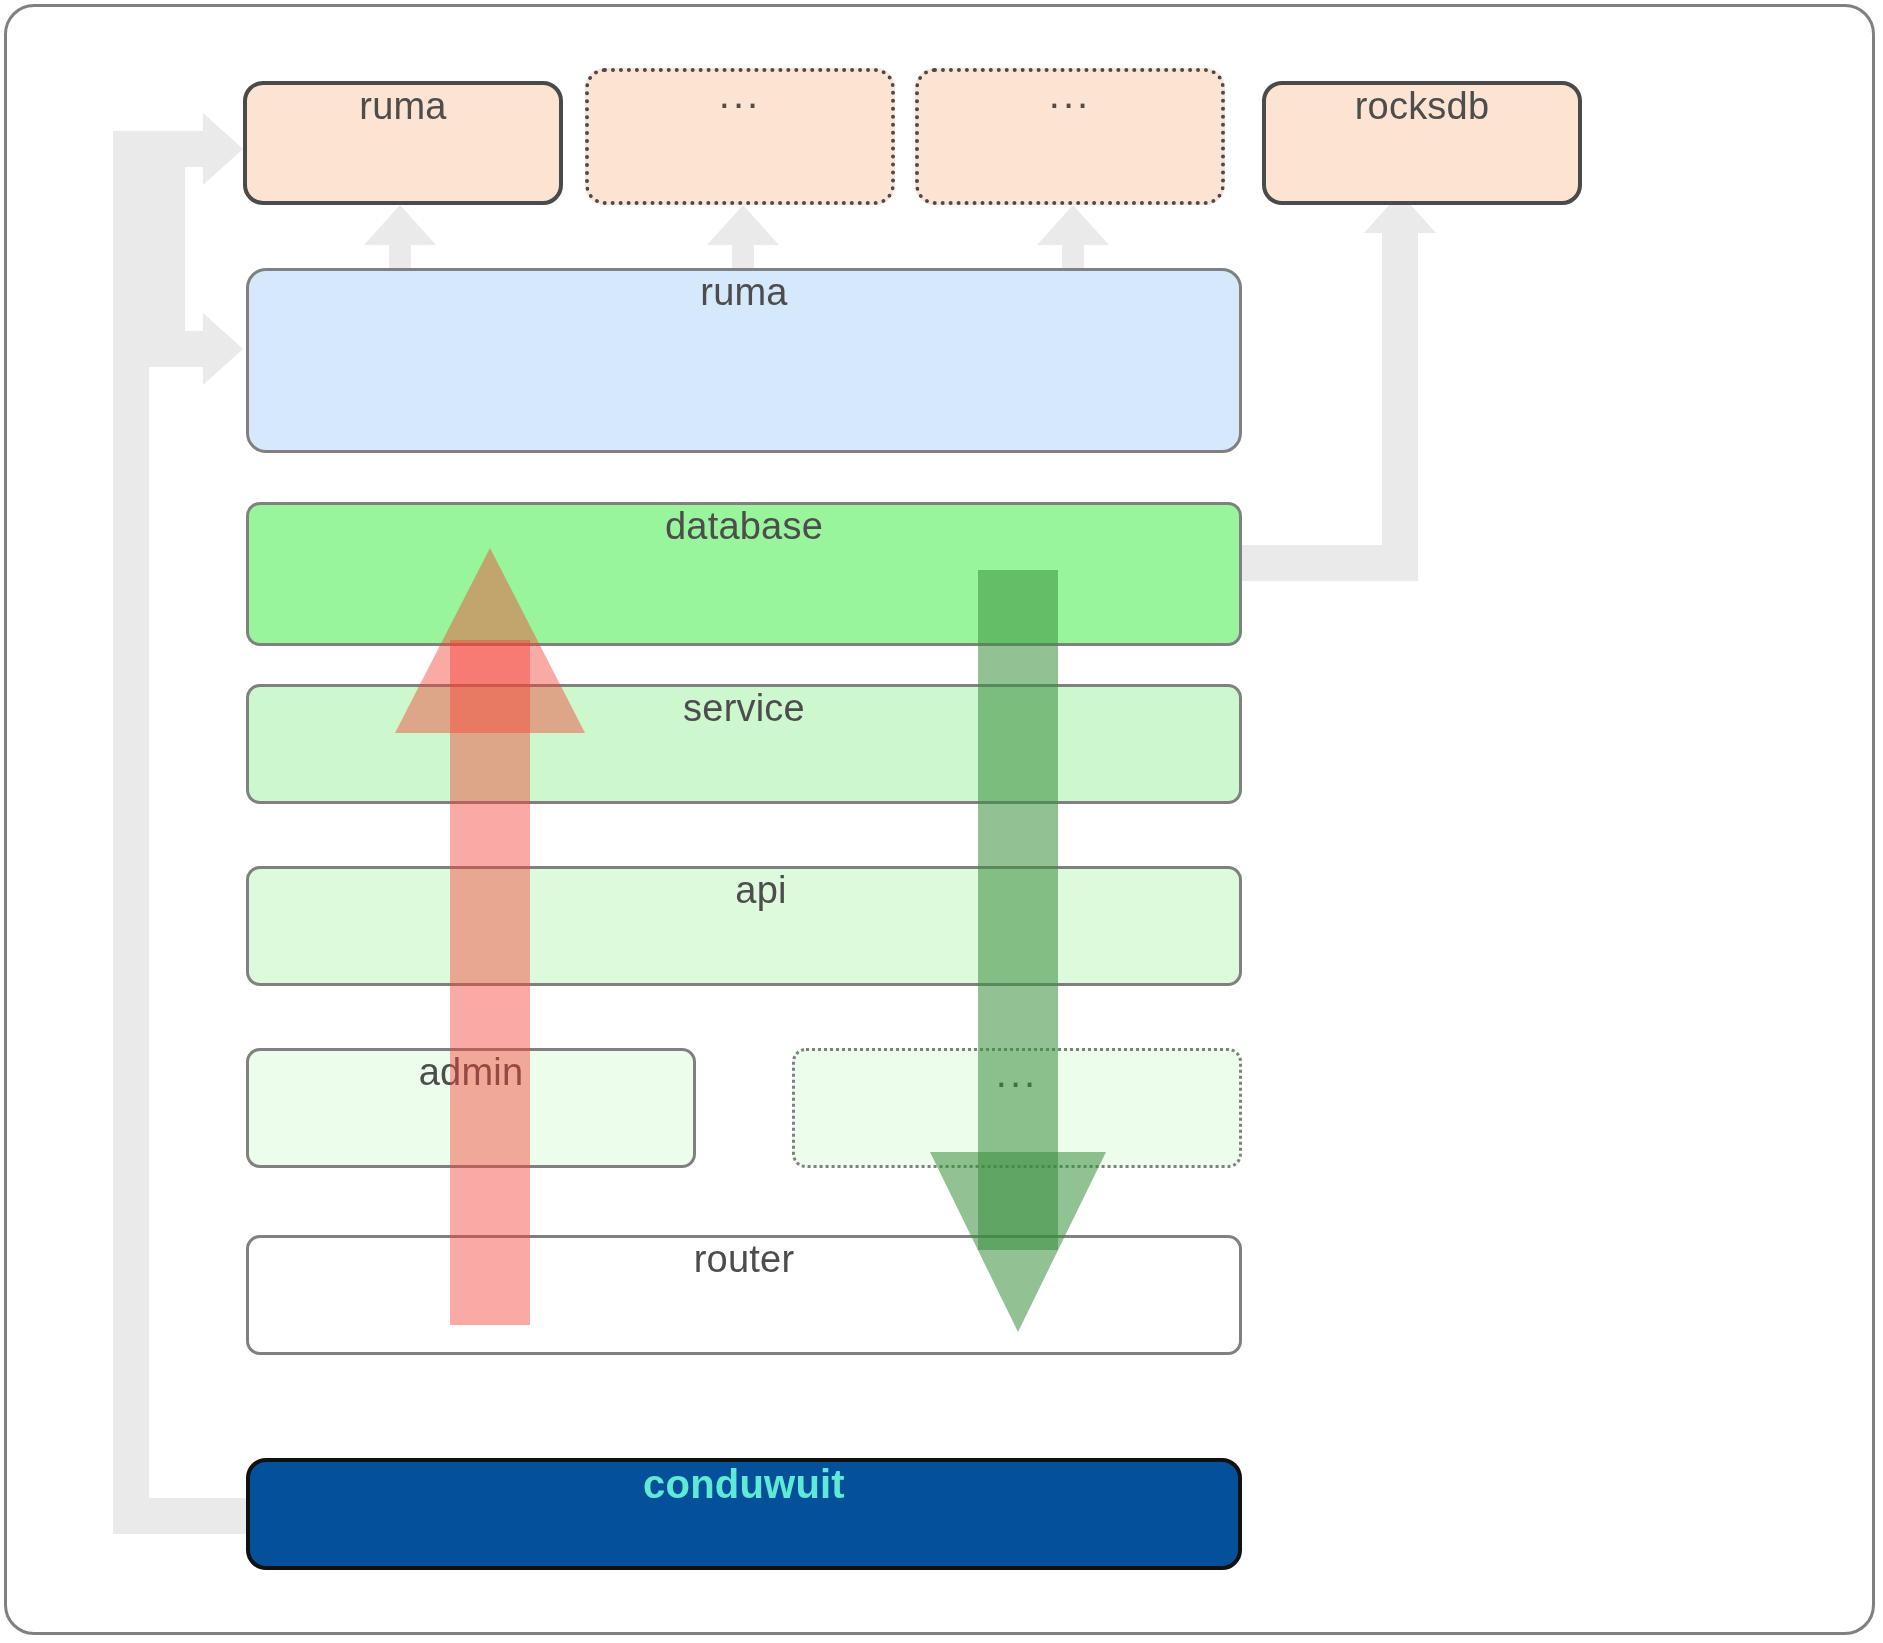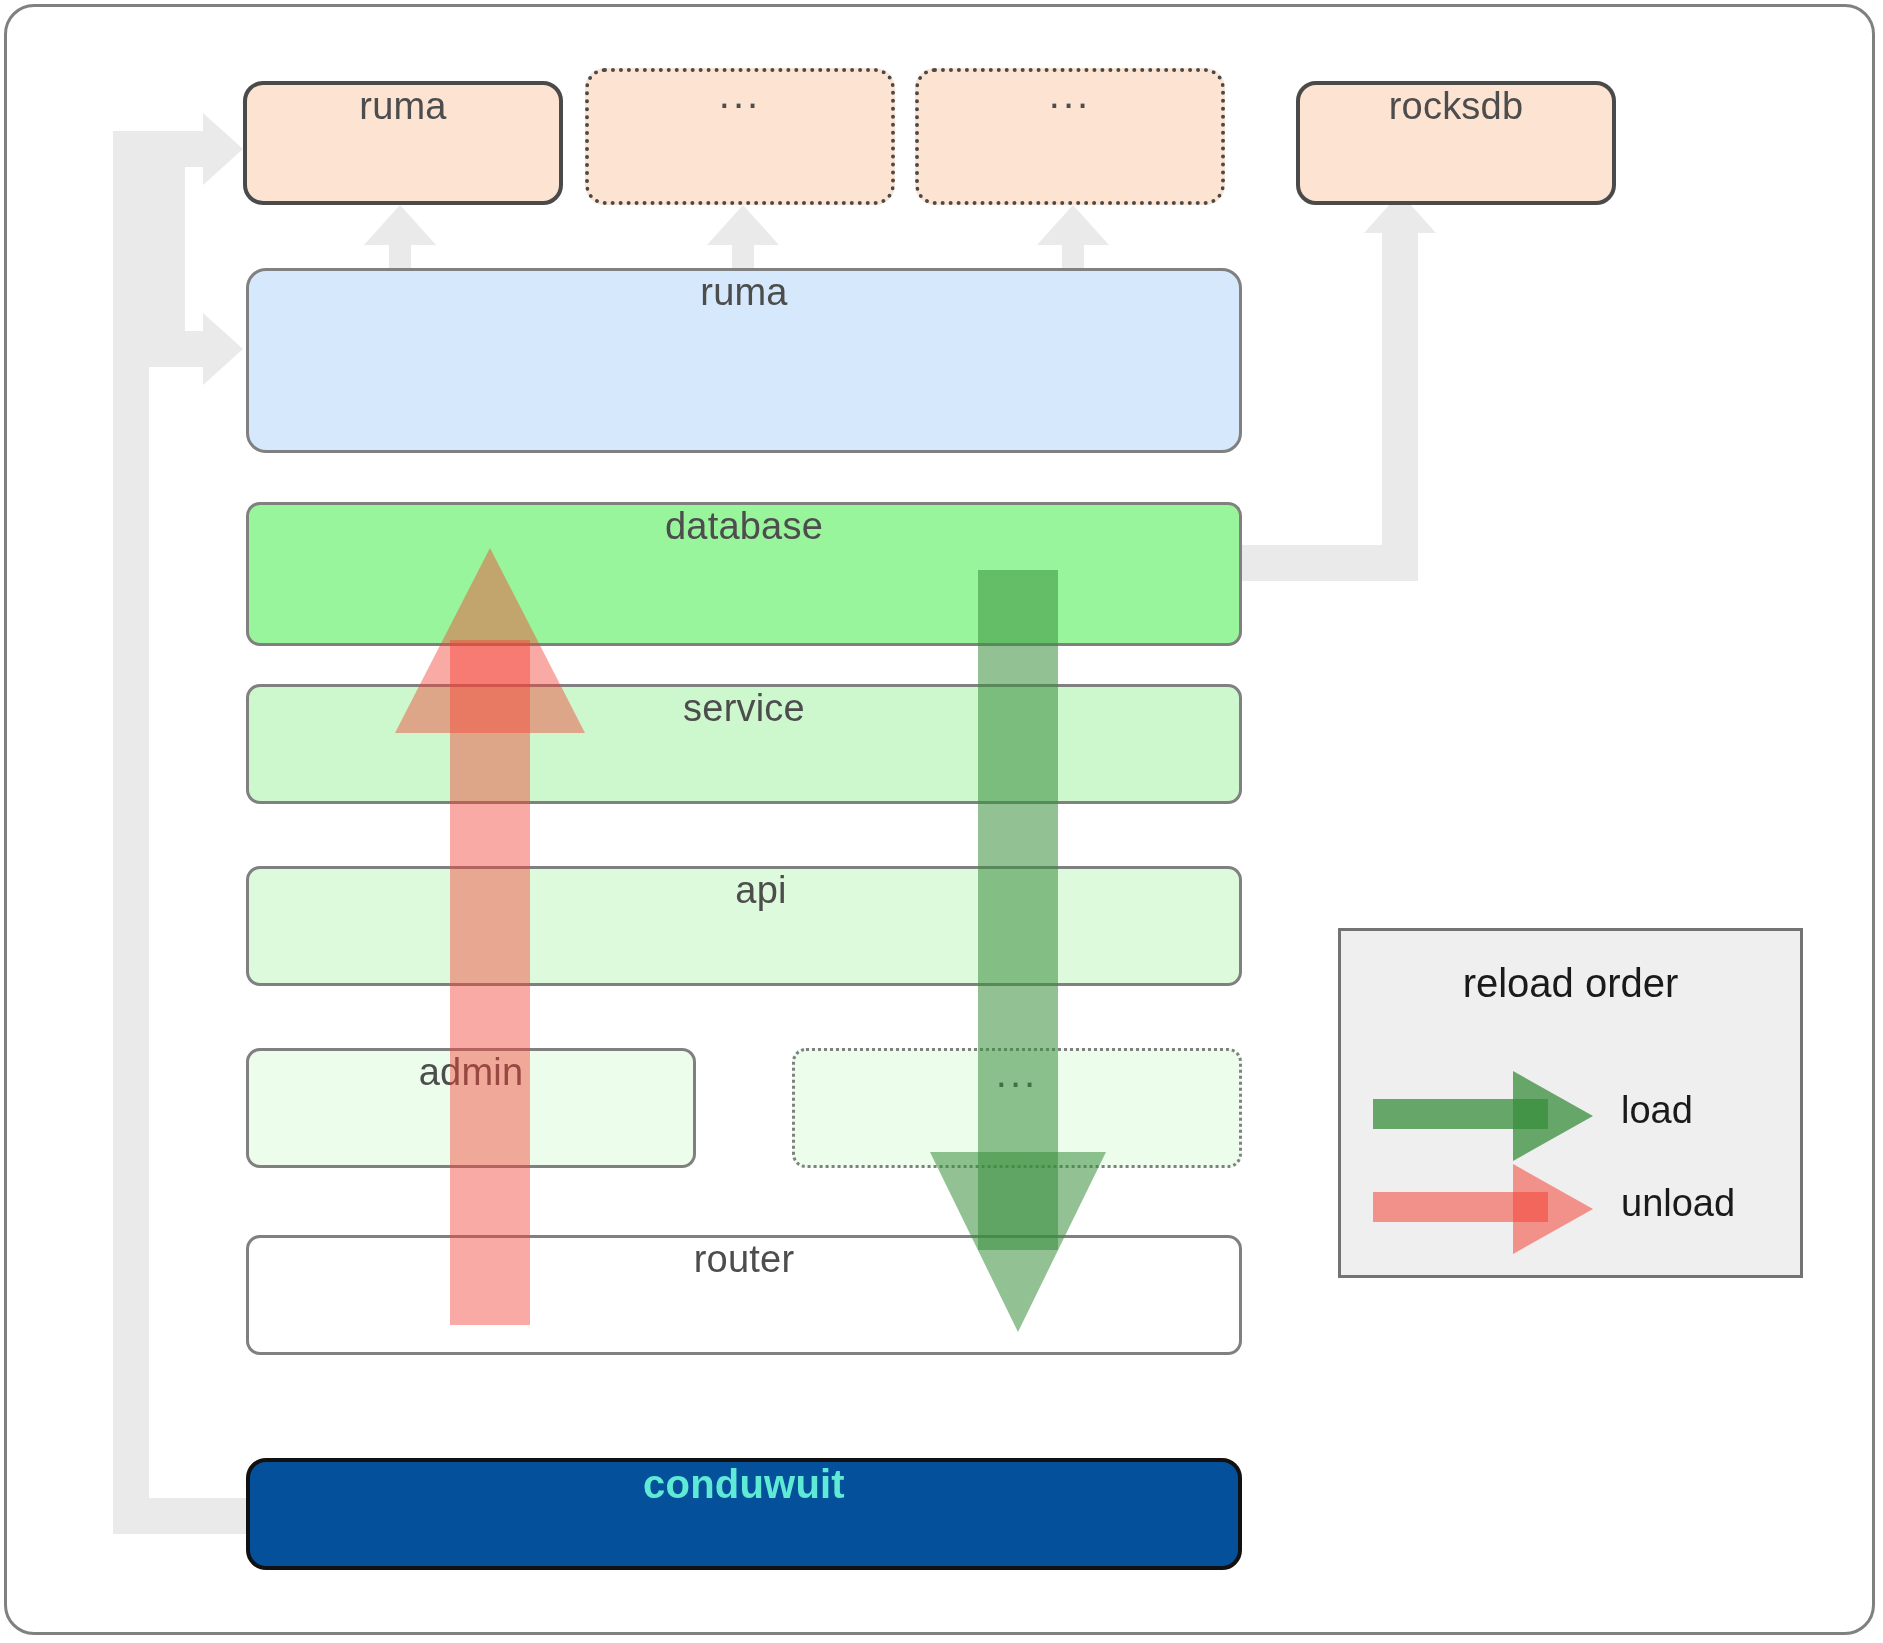--- a/index.html
+++ b/index.html
@@ -244,21 +244,21 @@
   </div>
 
   <div class="node dep-dotted dots" style="left:585px; top:68px; width:310px; height:137px;">
     <span>...</span>
   </div>
 
   <div class="node dep-dotted dots" style="left:915px; top:68px; width:310px; height:137px;">
     <span>...</span>
   </div>
 
-  <div class="node dep-solid" style="left:1296px; top:81px; width:320px; height:124px;">
+  <div class="node dep-solid" style="left:1262px; top:81px; width:320px; height:124px;">
     <span>rocksdb</span>
   </div>
 
   <div class="node core-box" style="left:246px; top:268px; width:996px; height:185px;">
     <span>ruma</span>
   </div>
 
   <div class="node lvl-database" style="left:246px; top:502px; width:996px; height:144px;">
     <span>database</span>
   </div>
@@ -290,32 +290,13 @@
   <div class="flow">
     <div class="shaft unload-shaft" style="left:450px; top:640px; width:80px; height:685px;"></div>
     <div class="head unload-head" style="left:395px; top:548px;"></div>
   </div>
 
   <div class="flow">
     <div class="shaft load-shaft" style="left:978px; top:570px; width:80px; height:680px;"></div>
     <div class="head load-head" style="left:930px; top:1152px;"></div>
   </div>
 
-  <div class="legend">
-    <div class="legend-title">reload order</div>
-
-    <div class="legend-row" style="top:140px;">
-      <div class="legend-arrow">
-        <div class="l-shaft" style="background: rgba(56,142,60,0.75);"></div>
-        <div class="l-head" style="border-left: 80px solid rgba(56,142,60,0.75);"></div>
-      </div>
-      <div class="legend-label">load</div>
-    </div>
-
-    <div class="legend-row" style="top:233px;">
-      <div class="legend-arrow">
-        <div class="l-shaft" style="background: rgba(244,67,54,0.55);"></div>
-        <div class="l-head" style="border-left: 80px solid rgba(244,67,54,0.55);"></div>
-      </div>
-      <div class="legend-label">unload</div>
-    </div>
-  </div>
 </div>
 
 </body></html>

